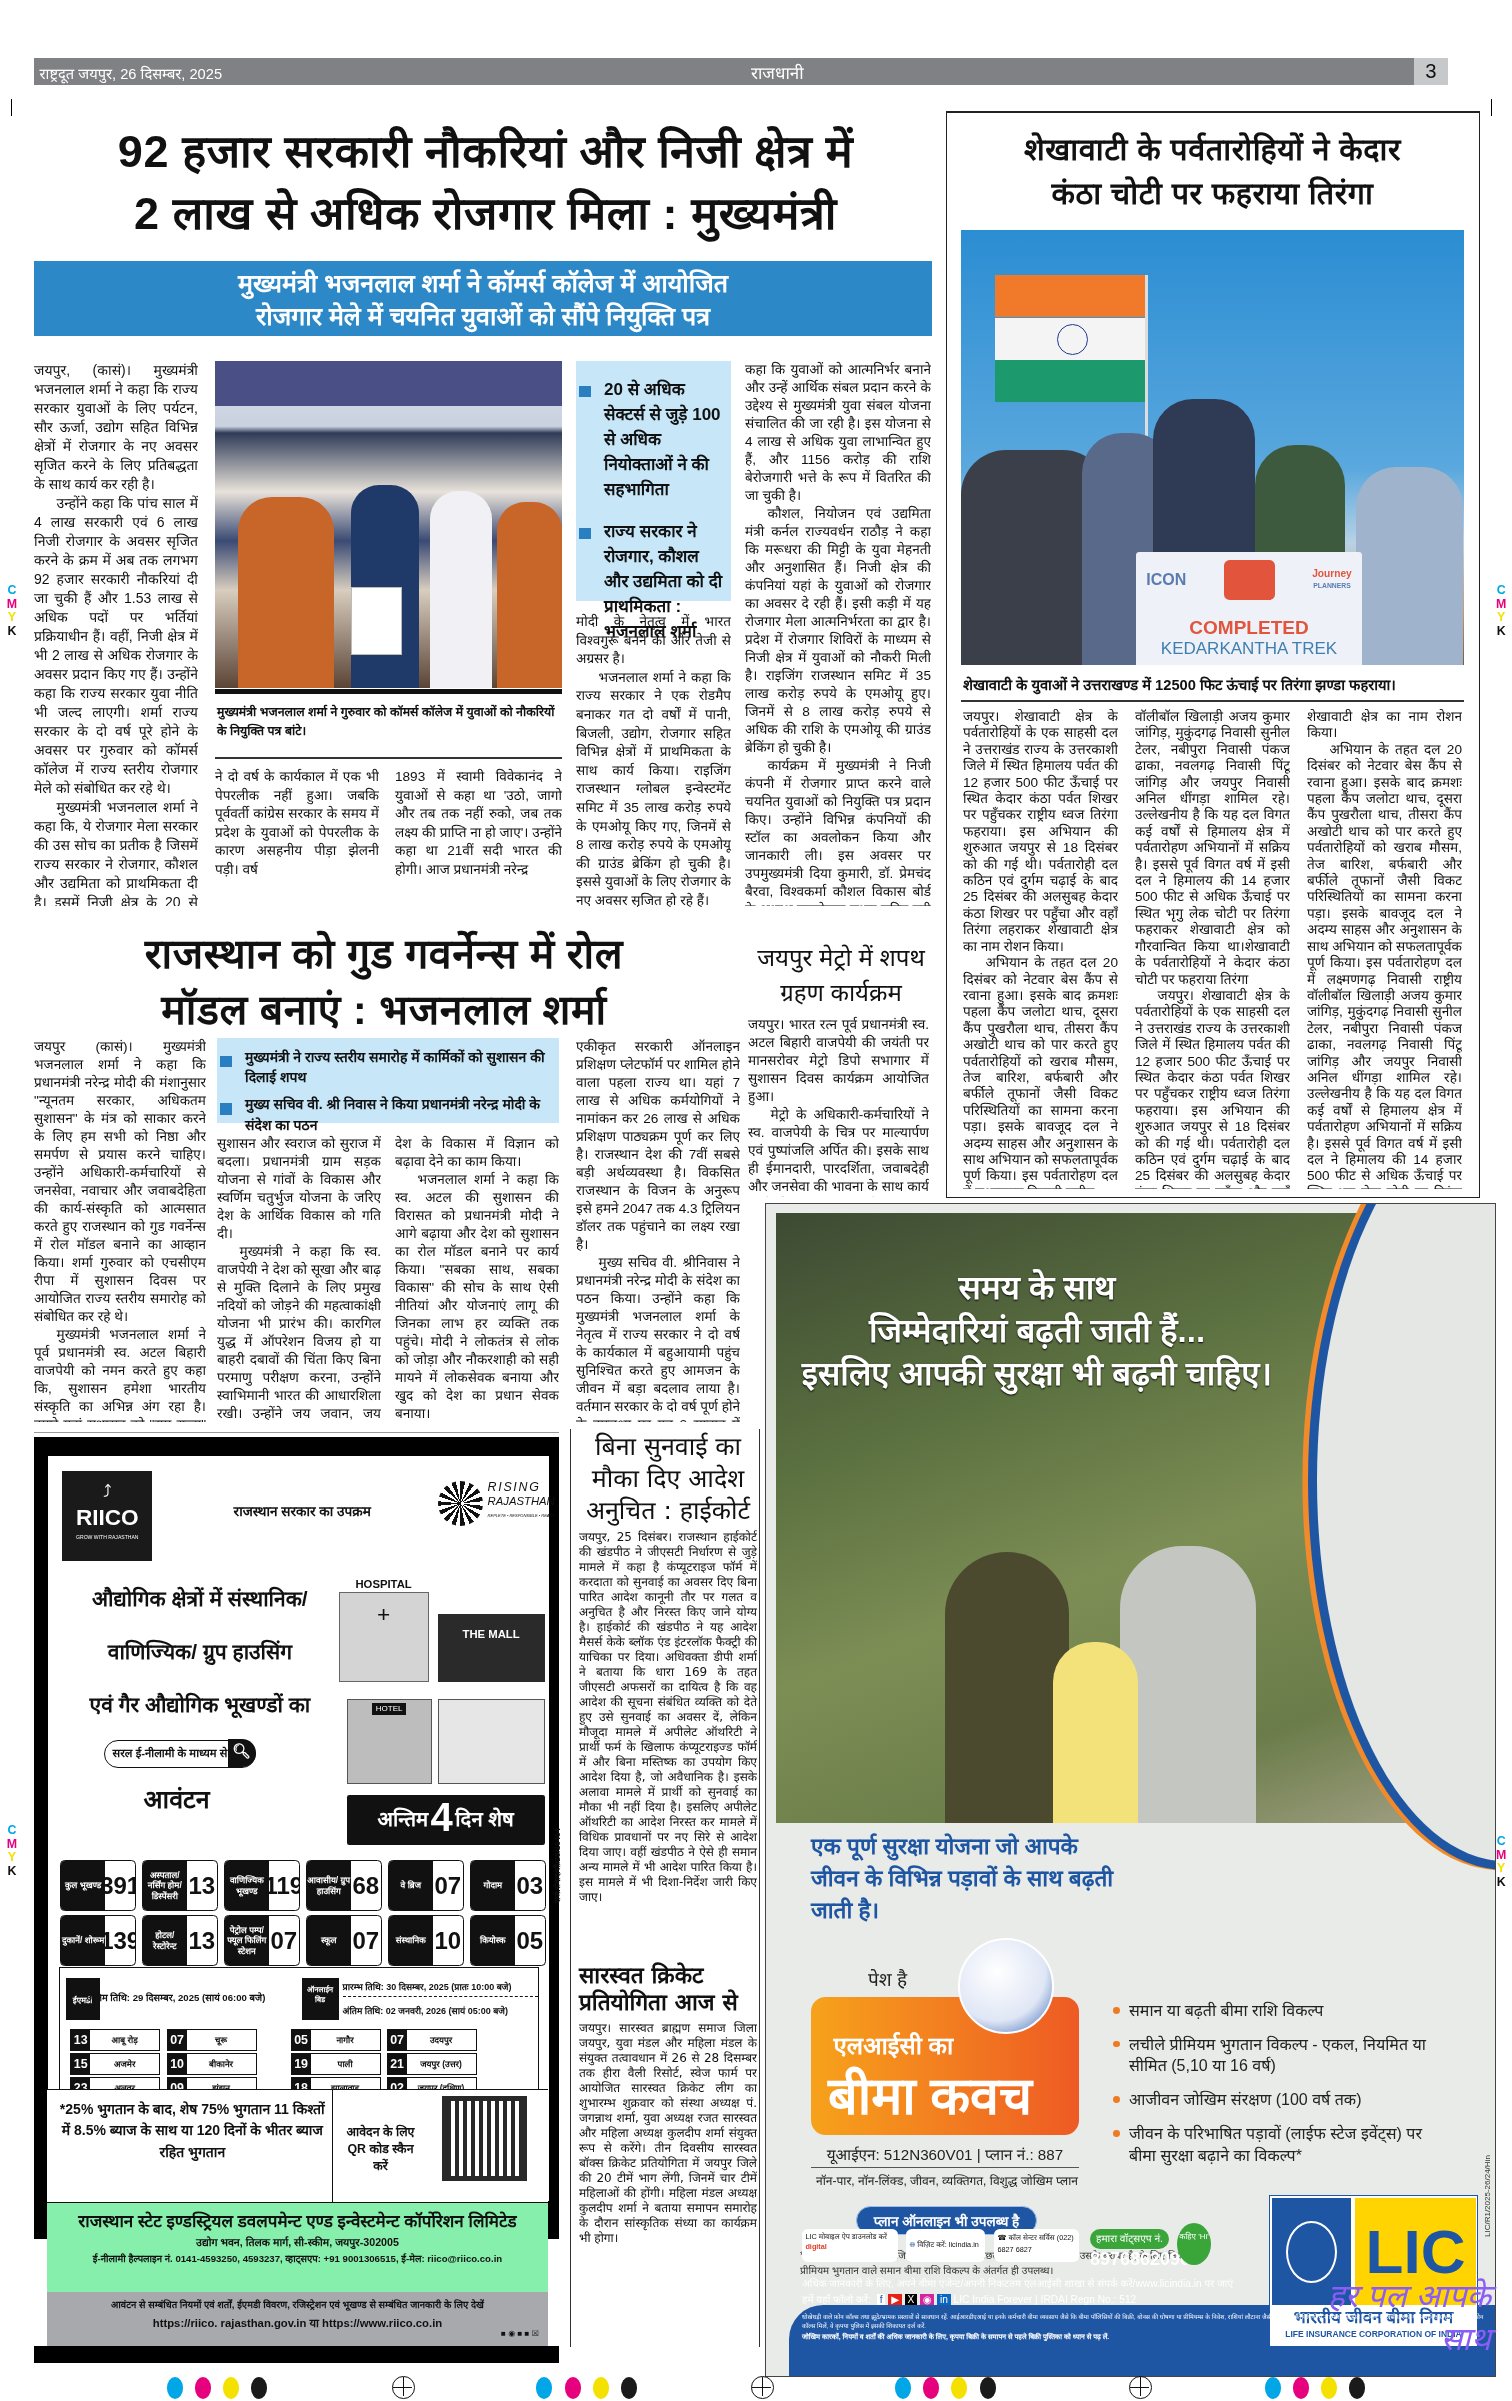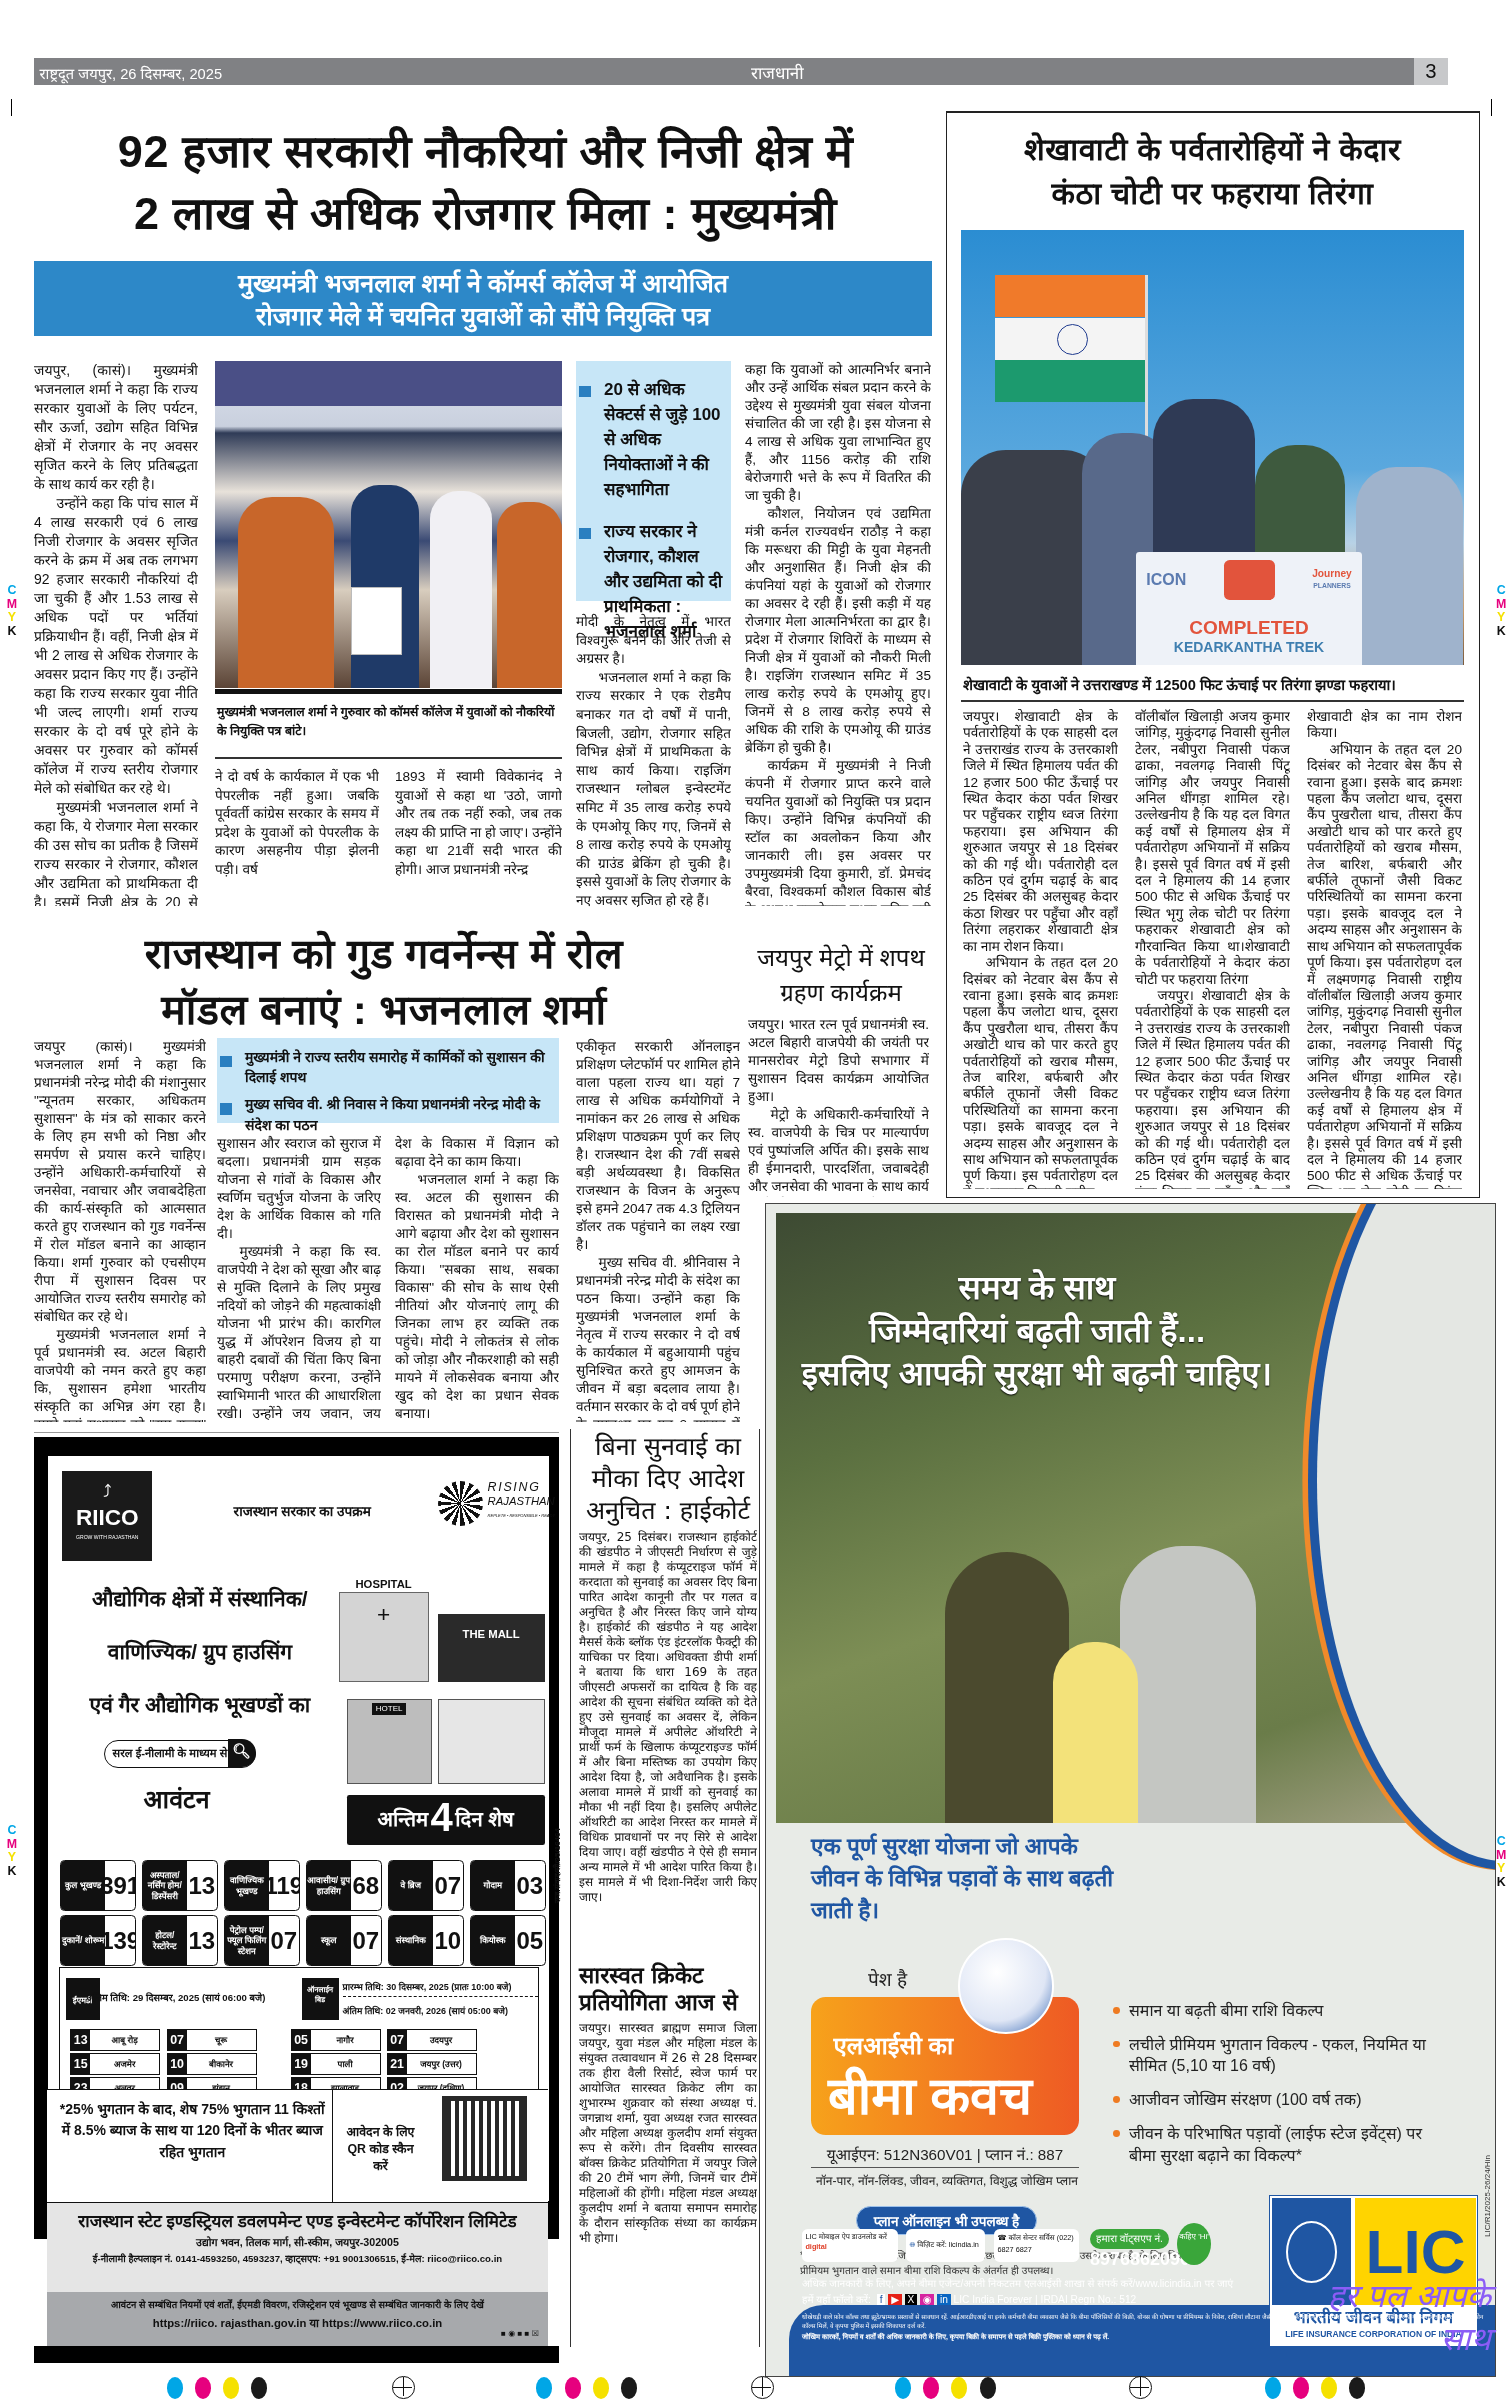--- a/index.html
+++ b/index.html
@@ -142,21 +142,21 @@
   <div style="position:absolute;left:192px;top:169px;width:102px;height:265px;background:#2f3a55;border-radius:40px 40px 0 0"></div>
   <div style="position:absolute;left:294px;top:215px;width:90px;height:220px;background:#3e5a3e;border-radius:40px 40px 0 0"></div>
   <div style="position:absolute;left:395px;top:237px;width:107px;height:198px;background:#9fb3cc;border-radius:40px 40px 0 0"></div>
   <div style="position:absolute;left:175px;top:322px;width:226px;height:215px;background:#eef2f8;border-radius:3.4px;text-align:center">
     <div style="display:flex;justify-content:space-between;align-items:center;padding:8px 10.2px 0">
       <span style="font-size:16px;font-weight:bold;color:#5b7bb0">ICON</span>
       <span style="display:inline-block;width:51px;height:40px;background:#e2543c;border-radius:5.6px"></span>
       <span style="font-size:10.2px;color:#e2543c;font-weight:bold;line-height:10.2px"><span>Journey</span><br><span style="color:#5b7bb0;font-size:6.8px">PLANNERS</span></span>
     </div>
     <div style="margin-top:17px;font-size:19px;font-weight:bold;color:#e2543c">COMPLETED</div>
-    <div style="font-size:14px;font-weight:bold;color:#3f7fb0">KEDARKANTHA TREK</div>
+    <div style="font-size:17px;font-weight:normal;color:#3f7fb0">KEDARKANTHA TREK</div>
     <div style="font-size:20.3px;font-weight:bold;color:#4a4a7a;margin-top:5.6px">12,500 FT</div>
   </div>
 </div>
 <div class="abs caption" style="left:963px;top:675px;width:503px;font-size:14.7px">शेखावाटी के युवाओं ने उत्तराखण्ड में 12500 फिट ऊंचाई पर तिरंगा झण्डा फहराया।</div>
 <div class="rule" style="left:961px;top:700px;width:503px;height:1.7px"></div>
 <div class="abs serifcol" style="left:963px;top:709px;width:155px;height:480px;overflow:hidden;font-size:13.6px;line-height:16.4px">
   <p class="first">जयपुर। शेखावाटी क्षेत्र के पर्वतारोहियों के एक साहसी दल ने उत्तराखंड राज्य के उत्तरकाशी जिले में स्थित हिमालय पर्वत की 12 हजार 500 फीट ऊँचाई पर स्थित केदार कंठा पर्वत शिखर पर पहुँचकर राष्ट्रीय ध्वज तिरंगा फहराया। इस अभियान की शुरुआत जयपुर से 18 दिसंबर को की गई थी। पर्वतारोही दल कठिन एवं दुर्गम चढ़ाई के बाद 25 दिसंबर की अलसुबह केदार कंठा शिखर पर पहुँचा और वहाँ तिरंगा लहराकर शेखावाटी क्षेत्र का नाम रोशन किया।</p>
   <p>अभियान के तहत दल 20 दिसंबर को नेटवार बेस कैंप से रवाना हुआ। इसके बाद क्रमशः पहला कैंप जलोटा थाच, दूसरा कैंप पुखरौला थाच, तीसरा कैंप अखोटी थाच को पार करते हुए पर्वतारोहियों को खराब मौसम, तेज बारिश, बर्फबारी और बर्फीले तूफानों जैसी विकट परिस्थितियों का सामना करना पड़ा। इसके बावजूद दल ने अदम्य साहस और अनुशासन के साथ अभियान को सफलतापूर्वक पूर्ण किया। इस पर्वतारोहण दल में लक्ष्मणगढ़ निवासी राष्ट्रीय</p>
 </div>
 <div class="abs serifcol" style="left:1135px;top:709px;width:155px;height:480px;overflow:hidden;font-size:13.6px;line-height:16.4px">
@@ -440,21 +440,21 @@
     </div>
   <div style="position:absolute;left:13.6px;top:610px;width:501px;height:0"></div>
 </div>
 
 <div class="abs" style="left:47px;top:2089px;width:501px;height:113px;background:#fff;border-top:1.1px solid #111">
   <div style="position:absolute;left:11.3px;top:8.5px;width:268px;font-size:14px;line-height:21.5px;text-align:center;font-weight:bold">*25% भुगतान के बाद, शेष 75% भुगतान 11 किश्तों में 8.5% ब्याज के साथ या 120 दिनों के भीतर ब्याज रहित भुगतान</div>
   <div style="position:absolute;left:285px;top:0;width:1.1px;height:113px;background:#111"></div>
   <div style="position:absolute;left:294px;top:34px;width:79px;font-size:12.4px;line-height:17px;text-align:center;font-weight:bold">आवेदन के लिए QR कोड स्कैन करें</div>
   <div style="position:absolute;left:395px;top:5.6px;width:85px;height:85px;background:repeating-linear-gradient(90deg,#111 0 4.5px,#fff 4.5px 8px),#111;border:5.6px solid #111;opacity:.9"></div>
 </div>
-<div class="abs" style="left:47px;top:2202px;width:501px;height:90px;background:#e5e5e5;border-top:1.7px solid #111">
+<div class="abs" style="left:47px;top:2202px;width:501px;height:90px;background:#86efac;border-top:1.7px solid #111">
   <div style="text-align:center;font-size:17px;font-weight:bold;margin-top:5.6px;white-space:nowrap">राजस्थान स्टेट इण्डस्ट्रियल डवलपमेन्ट एण्ड इन्वेस्टमेन्ट कॉर्पोरेशन लिमिटेड</div>
   <div style="text-align:center;font-size:10.7px;font-weight:bold;margin-top:3.4px">उद्योग भवन, तिलक मार्ग, सी-स्कीम, जयपुर-302005</div>
   <div style="text-align:center;font-size:9.6px;font-weight:bold;margin-top:3.4px">ई-नीलामी हैल्पलाइन नं. 0141-4593250, 4593237, व्हाट्सएप: +91 9001306515, ई-मेल: riico@riico.co.in</div>
 </div>
 <div class="abs" style="left:47px;top:2292px;width:501px;height:54px;background:#a7a9ac;text-align:center">
   <div style="font-size:9.6px;font-weight:bold;margin-top:5.6px">आवंटन से सम्बंधित नियमों एवं शर्तों, ईएमडी विवरण, रजिस्ट्रेशन एवं भूखण्ड से सम्बंधित जानकारी के लिए देखें</div>
   <div style="font-size:11.3px;font-weight:bold;margin-top:4.5px">https://riico. rajasthan.gov.in या https://www.riico.co.in</div>
   <div style="position:absolute;right:6.8px;bottom:8px;font-size:8px;letter-spacing:2.3px">■◉■■☒</div>
 </div>
 <div class="abs" style="left:34px;top:2346px;width:525px;height:17px;background:#000"></div>

